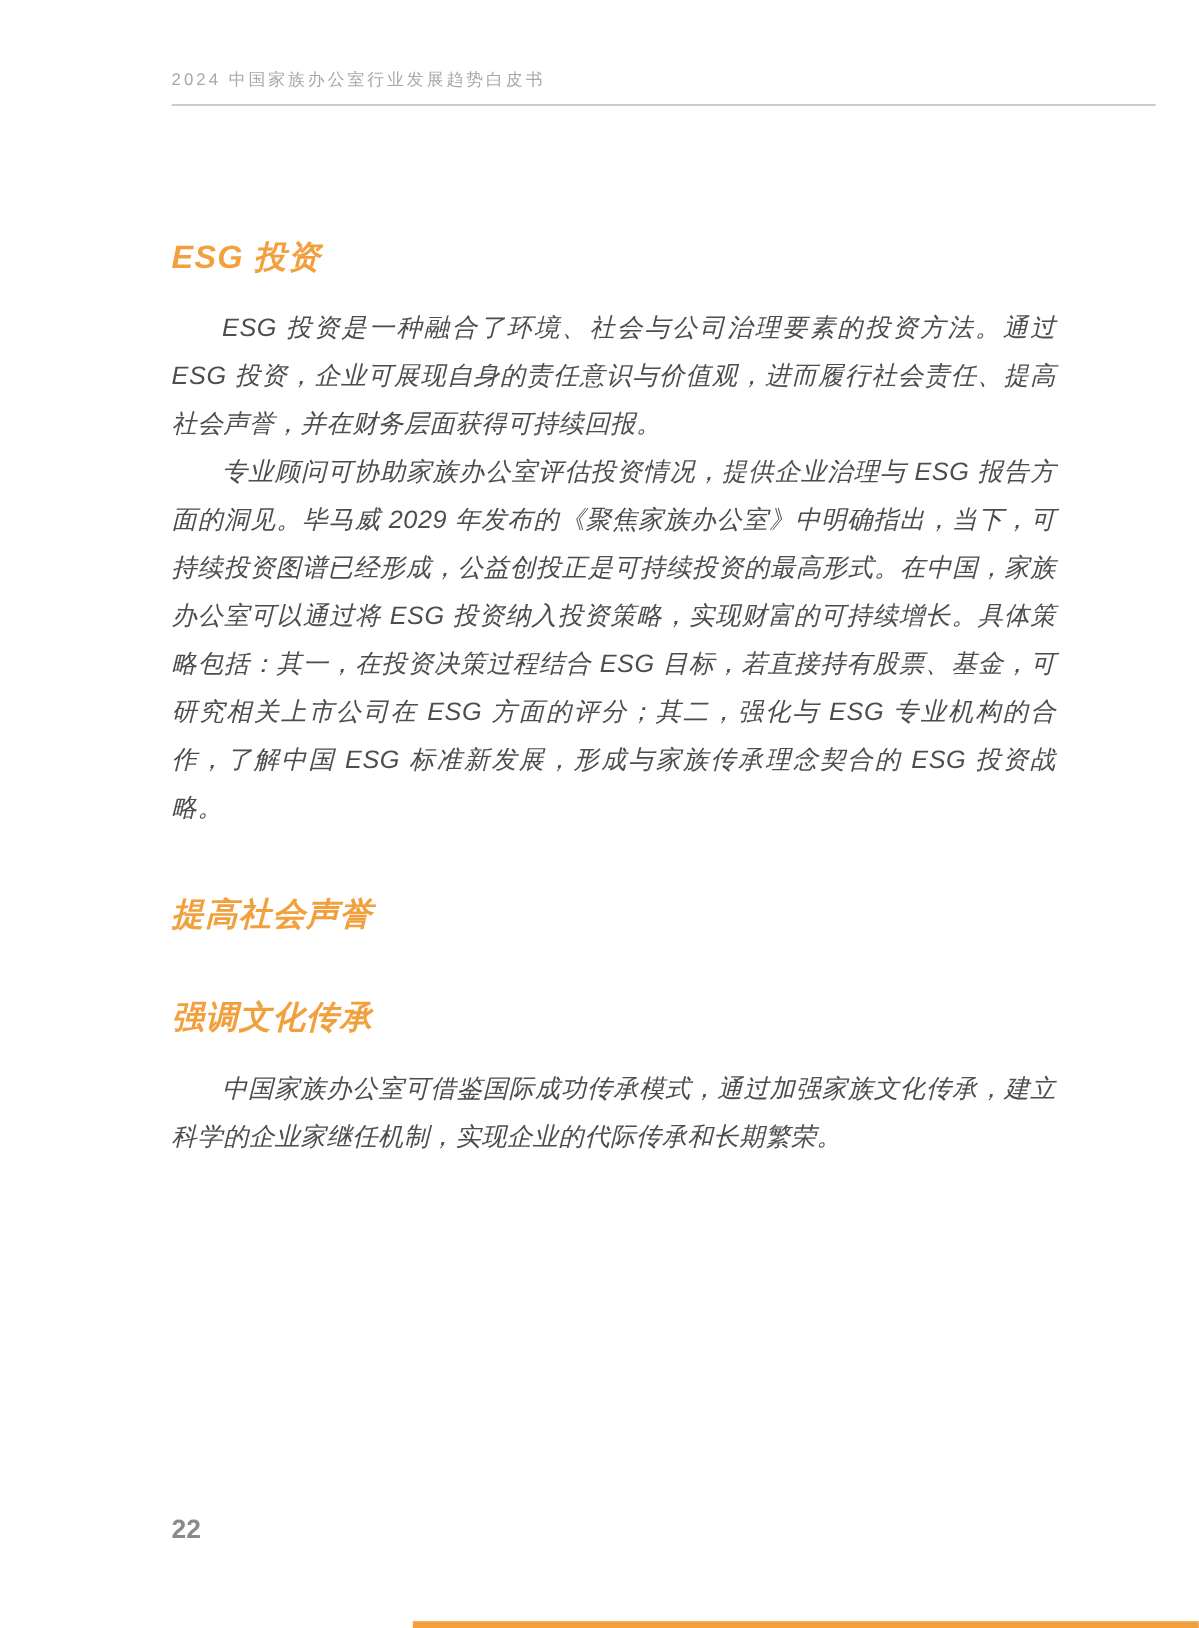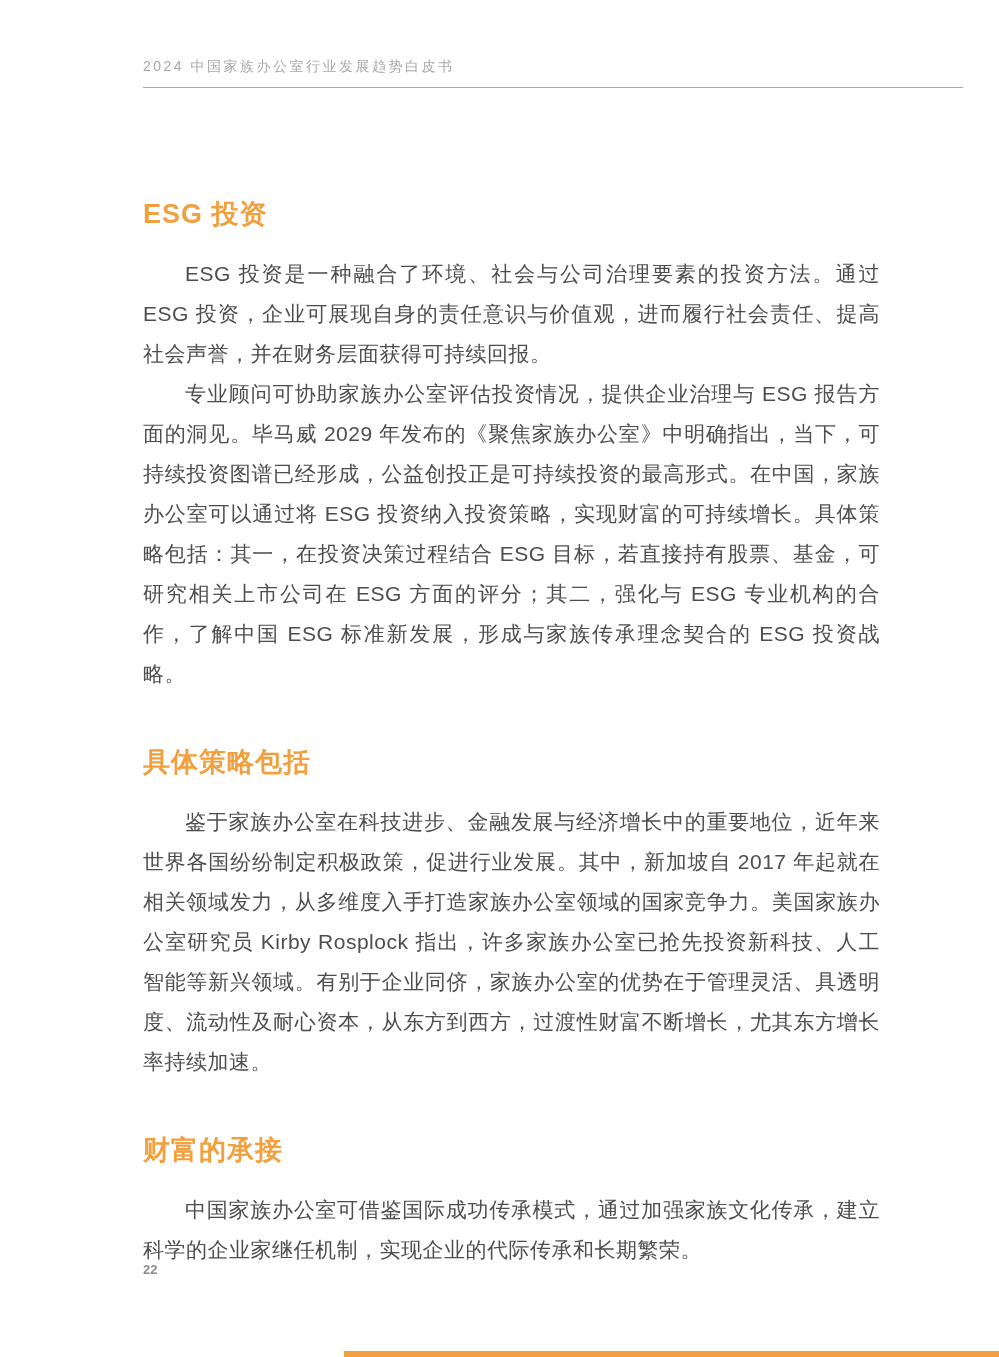--- a/index.html
+++ b/index.html
@@ -37,34 +37,34 @@
     left: 143px; top: 196px;
     width: 737px;
   }
   .section h2 {
     color: var(--accent, #f2a03d);
     font-size: 27px;
     font-weight: 700;
     letter-spacing: 1px;
     margin-bottom: 22px;
   }
-  .section { margin-bottom: 50px; }
+  .section { margin-bottom: 50px; font-style: italic; }
   .section p {
     font-size: 21px;
     line-height: 40px;
     color: var(--body-text, #4d4d4d);
     text-align: justify;
     text-indent: 2em;
     letter-spacing: 0.5px;
   }
   
   .page-number {
     position: absolute;
     left: 143px; top: 1262px;
-    font-size: 13px;
+    font-size: 22px;
     font-weight: 700;
     color: #8a8a8a;
   }
   .footer-accent-bar {
     position: absolute;
     right: 0; bottom: 0;
     width: 655px; height: 6px;
     background: var(--accent, #f2a03d);
   }
 </style>
@@ -80,26 +80,25 @@
 
   <main class="page-body">
 
     <section class="section">
       <h2>ESG 投资</h2>
       <p>ESG 投资是一种融合了环境、社会与公司治理要素的投资方法。通过 ESG 投资，企业可展现自身的责任意识与价值观，进而履行社会责任、提高社会声誉，并在财务层面获得可持续回报。</p>
       <p>专业顾问可协助家族办公室评估投资情况，提供企业治理与 ESG 报告方面的洞见。毕马威 2029 年发布的《聚焦家族办公室》中明确指出，当下，可持续投资图谱已经形成，公益创投正是可持续投资的最高形式。在中国，家族办公室可以通过将 ESG 投资纳入投资策略，实现财富的可持续增长。具体策略包括：其一，在投资决策过程结合 ESG 目标，若直接持有股票、基金，可研究相关上市公司在 ESG 方面的评分；其二，强化与 ESG 专业机构的合作，了解中国 ESG 标准新发展，形成与家族传承理念契合的 ESG 投资战略。</p>
     </section>
 
     <section class="section">
-      <h2>具体策略包括</h2>
-      <p>鉴于家族办公室在科技进步、金融发展与经济增长中的重要地位，近年来世界各国纷纷制定积极政策，促进行业发展。其中，新加坡自 2017 年起就在相关领域发力，从多维度入手打造家族办公室领域的国家竞争力。美国家族办公室研究员 Kirby Rosplock 指出，许多家族办公室已抢先投资新科技、人工智能等新兴领域。有别于企业同侪，家族办公室的优势在于管理灵活、具透明度、流动性及耐心资本，从东方到西方，过渡性财富不断增长，尤其东方增长率持续加速。</p>
+      <h2>提高社会声誉</h2>
     </section>
 
     <section class="section">
-      <h2>财富的承接</h2>
+      <h2>强调文化传承</h2>
       <p>中国家族办公室可借鉴国际成功传承模式，通过加强家族文化传承，建立科学的企业家继任机制，实现企业的代际传承和长期繁荣。</p>
     </section>
 
   </main>
 
   <div class="page-number">22</div>
 
   <div class="footer-accent-bar"></div>
 
 </div>

